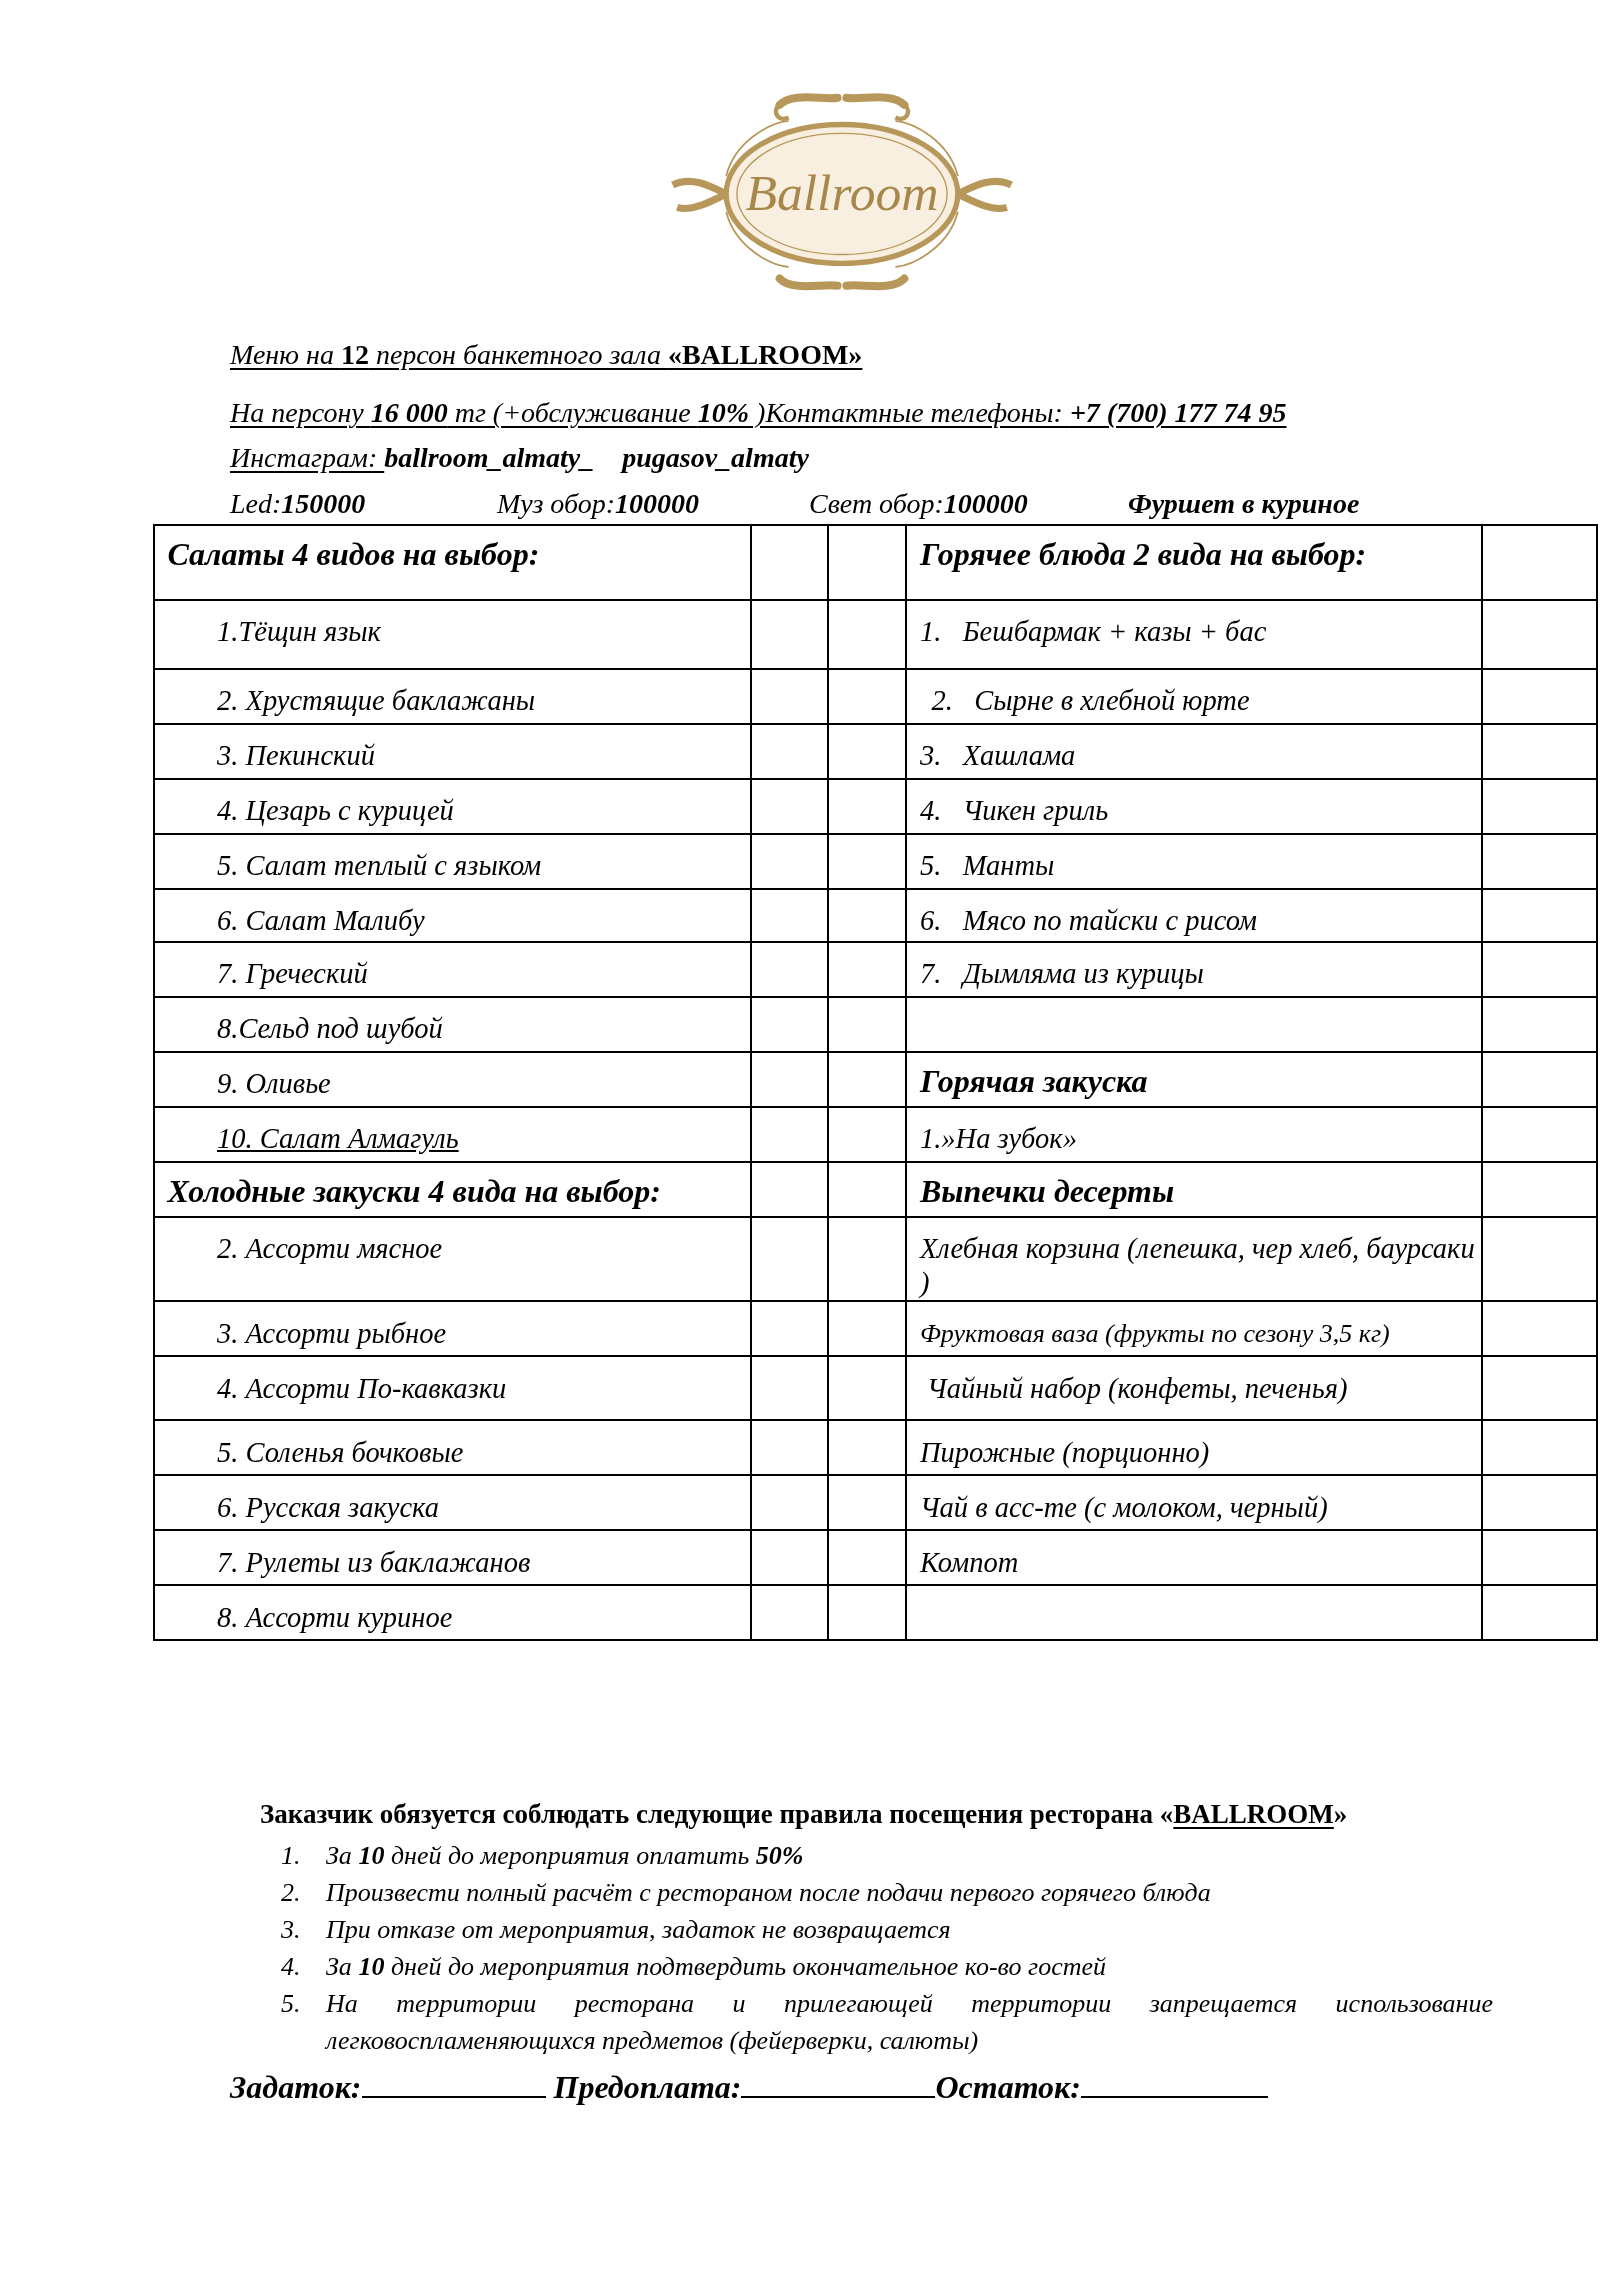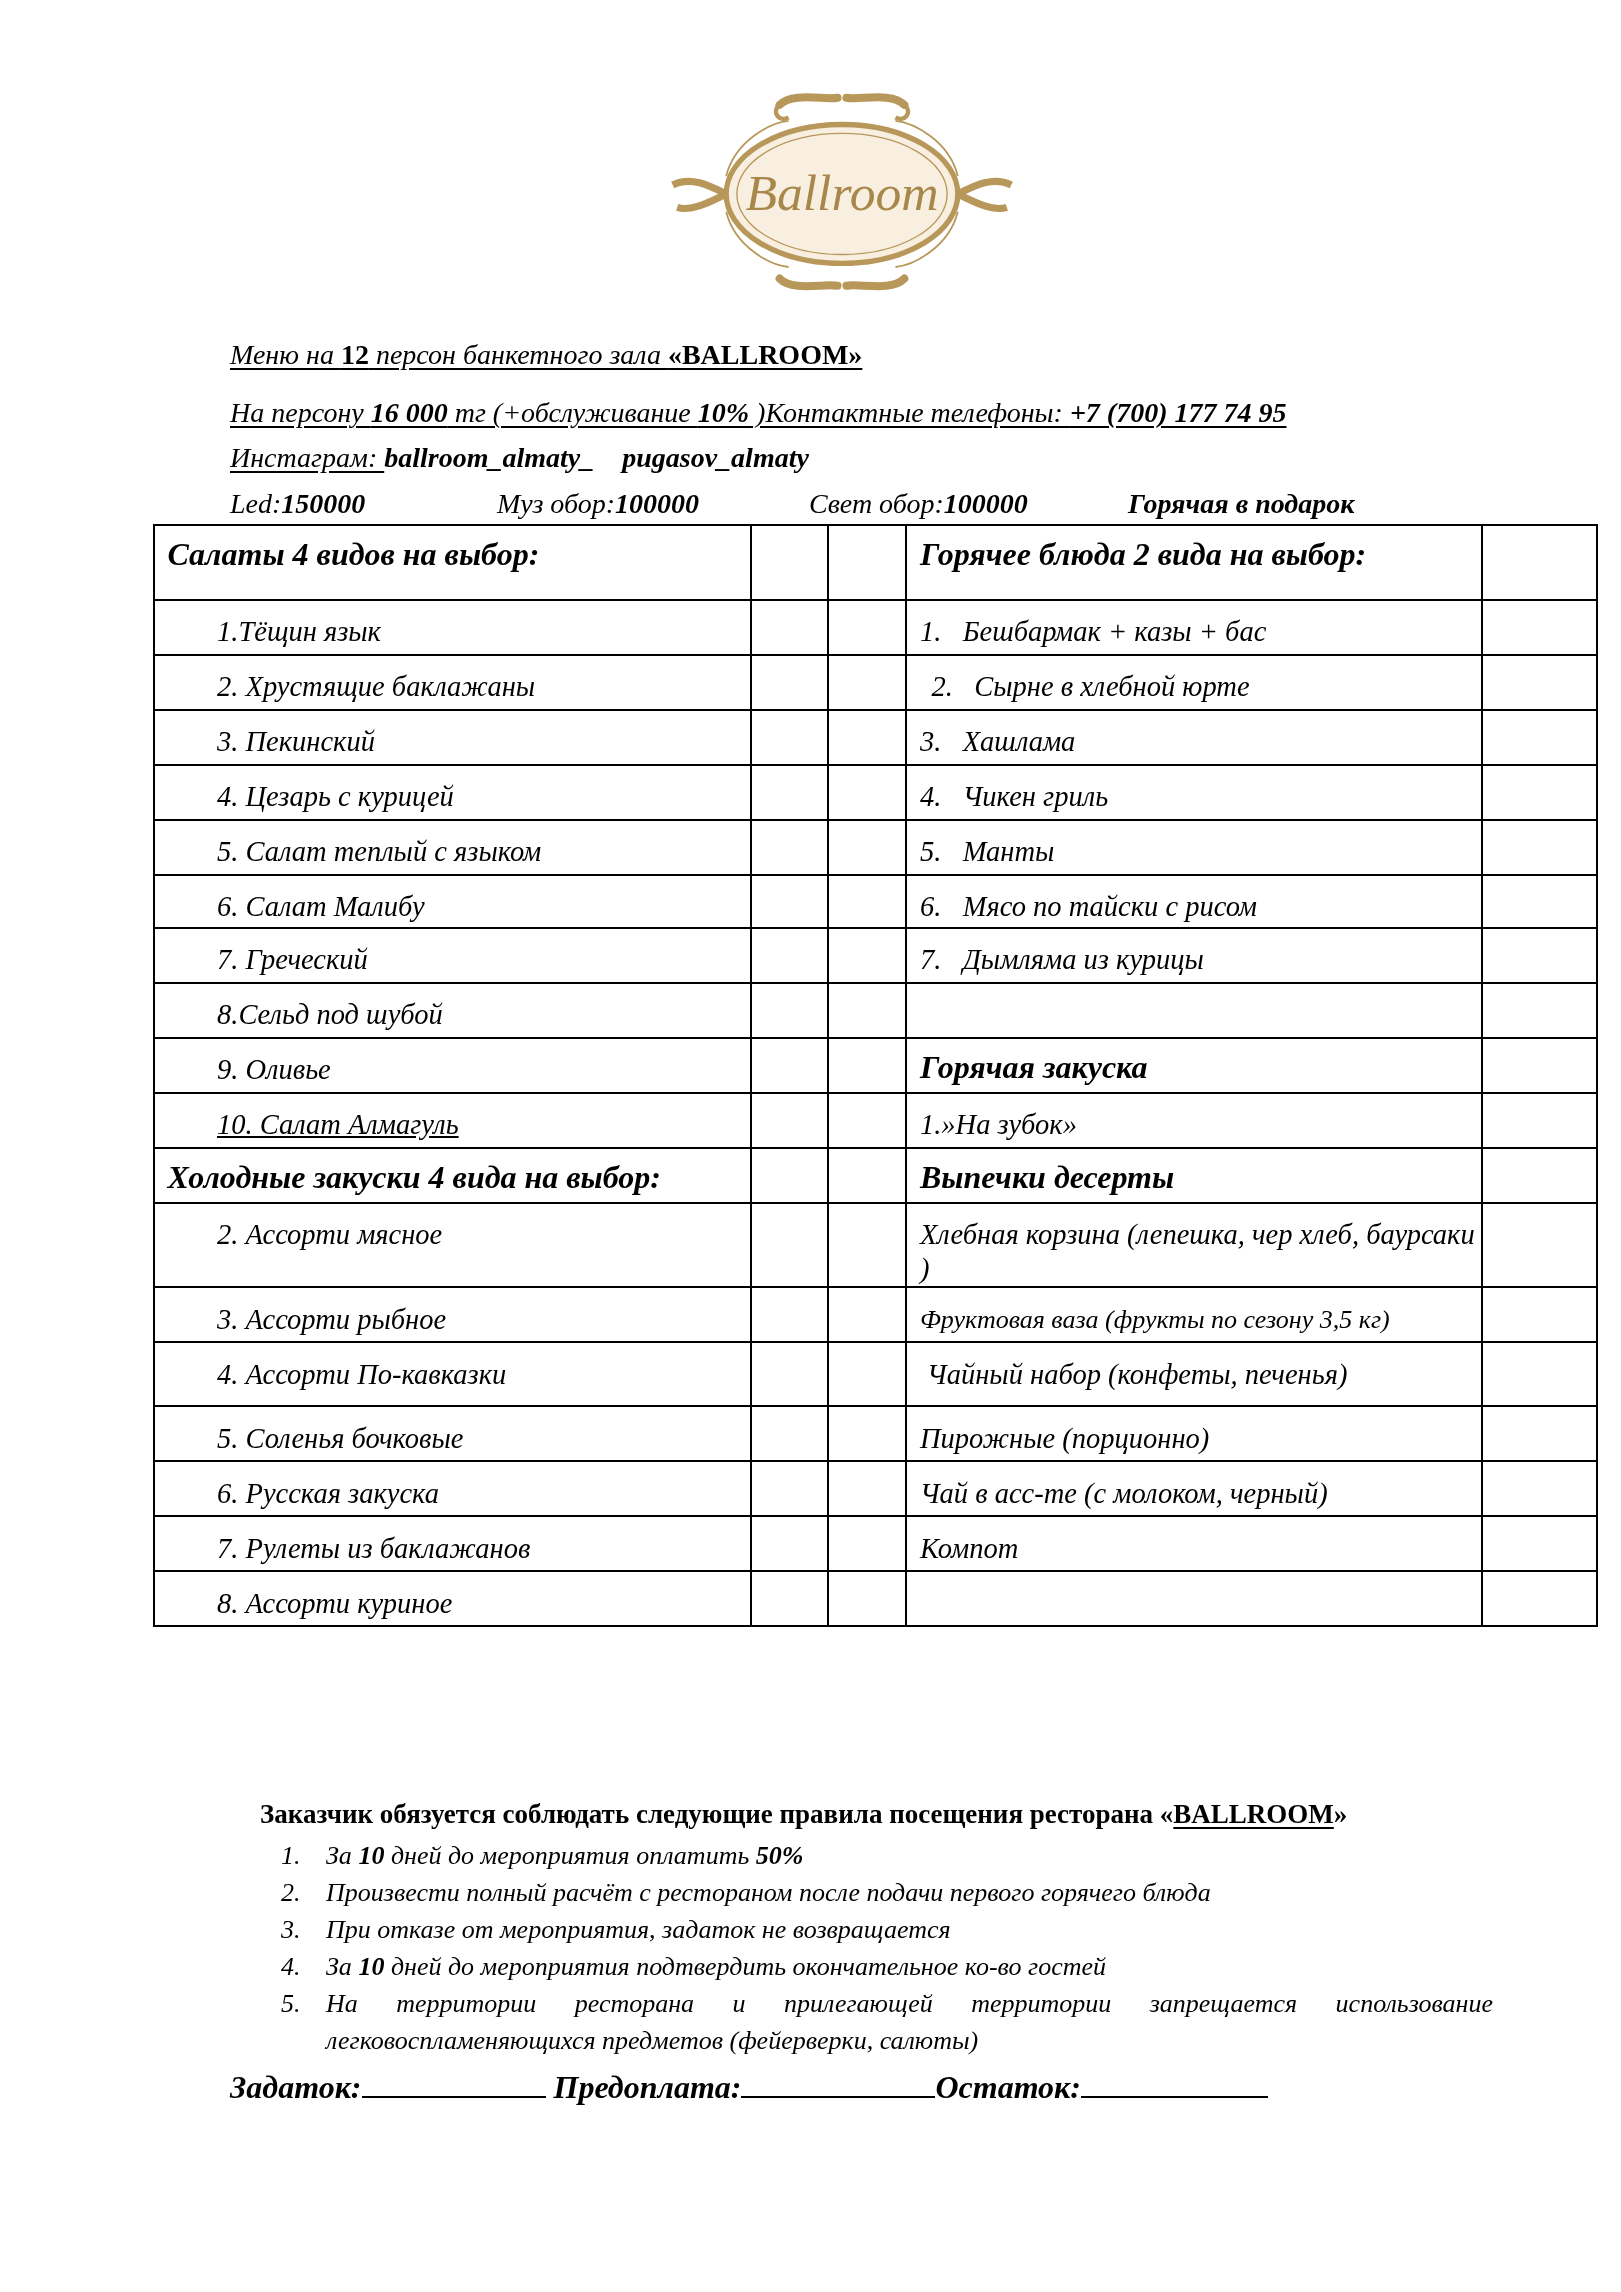--- a/index.html
+++ b/index.html
@@ -78,40 +78,40 @@
 </div>
 
 <div class="hline h3">
   <u>Инстаграм: </u><span class="b" style="white-space:pre;">ballroom_almaty_    pugasov_almaty</span>
 </div>
 
 <div class="hline h4">
   <span class="seg" style="left:0;"><span>Led:</span><span class="b">150000</span></span>
   <span class="seg" style="left:267px;"><span>Муз обор:</span><span class="b">100000</span></span>
   <span class="seg" style="left:579px;"><span>Свет обор:</span><span class="b">100000</span></span>
-  <span class="seg b" style="left:898px;">Горячая в подарок</span>
+  <span class="seg b" style="left:898px;">Фуршет в куриное</span>
 </div>
 
 <table class="menu-table">
   <colgroup>
       <col class="c1">
       <col class="c2">
       <col class="c3">
       <col class="c4">
       <col class="c5">
     </colgroup>
   <tbody id="menu-body">
       <tr style="height: 75px;">
         <td class="head" style="white-space: pre;">Салаты 4 видов на выбор:</td>
         <td class="chk"></td>
         <td class="chk"></td>
         <td class="head" style="white-space: pre-wrap; border-radius: 32px;">Горячее блюда 2 вида на выбор:</td>
         <td class="chk"></td>
       </tr>
-      <tr style="height: 55px;">
+      <tr style="height: 69px;">
         <td class="item-l" style="white-space: pre;">1.Тёщин язык</td>
         <td class="chk"></td>
         <td class="chk"></td>
         <td class="item-r" style="white-space: pre-wrap;">1.   Бешбармак + казы + бас</td>
         <td class="chk"></td>
       </tr>
       <tr style="height: 55px;">
         <td class="item-l" style="white-space: pre;">2. Хрустящие баклажаны</td>
         <td class="chk"></td>
         <td class="chk"></td>

